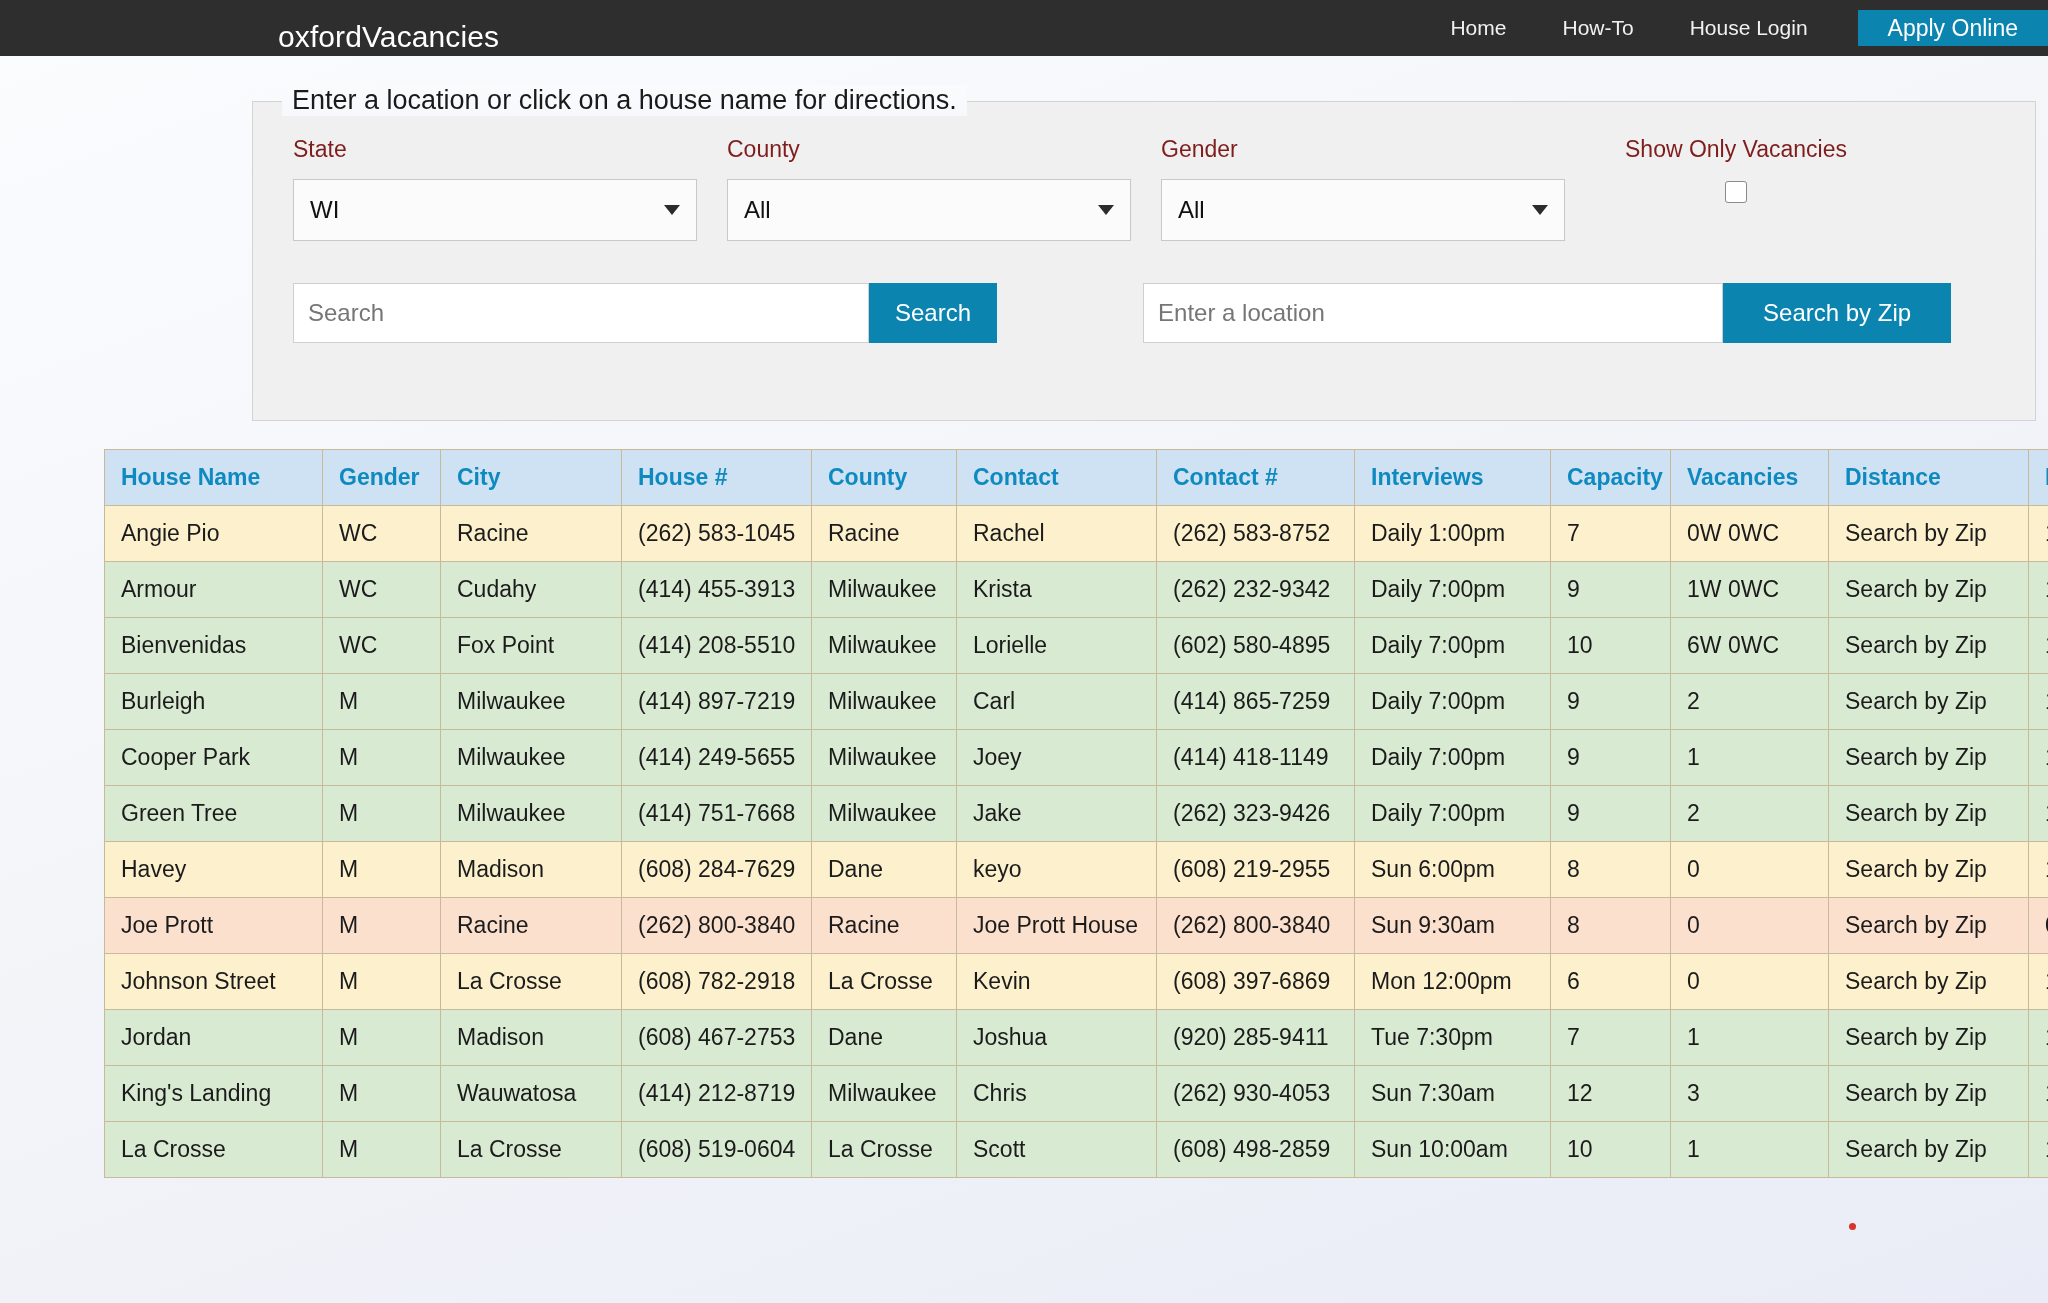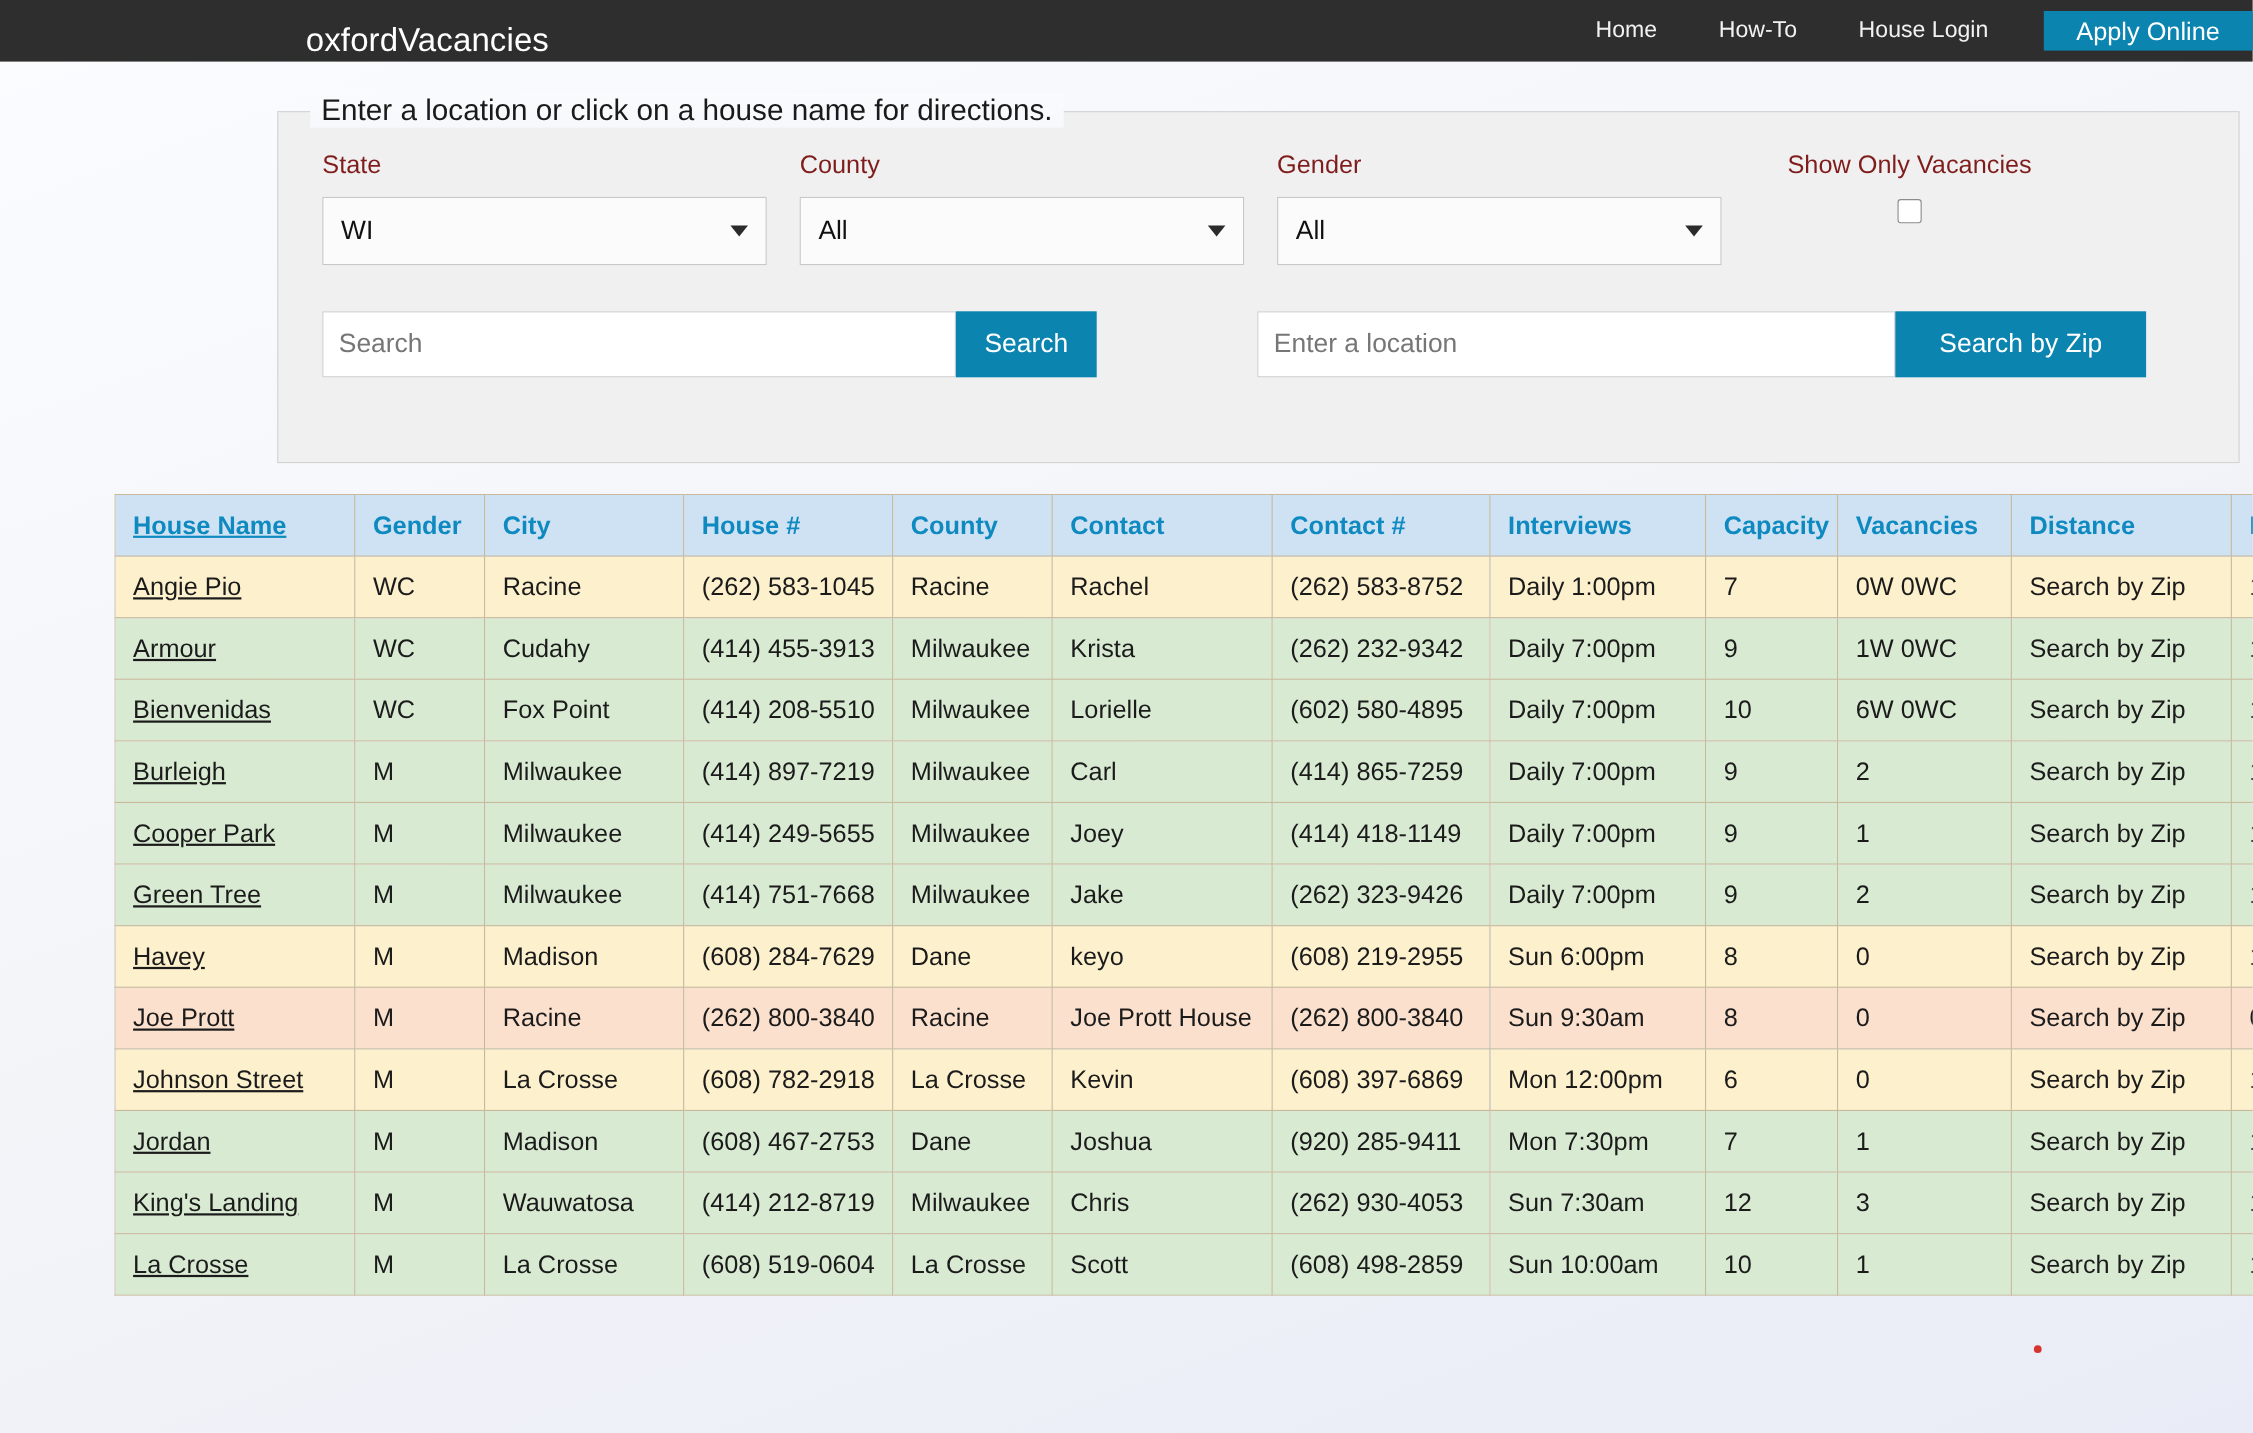--- a/index.html
+++ b/index.html
@@ -183,21 +183,21 @@
     color: #1b1b1b;
     white-space: nowrap;
     overflow: hidden;
   }
   tr.row-yellow td { background: #fdf0cd; }
   tr.row-green  td { background: #d9ead3; }
   tr.row-peach  td { background: #fbe0ce; }
   td.house-name { color: #1f9bd3; }
   td.dist { color: #a6a6a6; }
 
-  .c0 { width: 218px; text-decoration: underline; }
+  .c0 { width: 218px; }
   .c1 { width: 118px; }
   .c2 { width: 181px; }
   .c3 { width: 190px; }
   .c4 { width: 145px; }
   .c5 { width: 200px; }
   .c6 { width: 198px; }
   .c7 { width: 196px; }
   .c8 { width: 120px; }
   .c9 { width: 158px; }
   .c10 { width: 200px; }
@@ -422,21 +422,21 @@
           <td class="c11">11/08/2023</td>
         </tr>
         <tr class="row-green">
           <td class="house-name c0">Jordan</td>
           <td class="c1">M</td>
           <td class="c2">Madison</td>
           <td class="c3">(608) 467-2753</td>
           <td class="c4">Dane</td>
           <td class="c5">Joshua</td>
           <td class="c6">(920) 285-9411</td>
-          <td class="c7">Mon 7:30pm</td>
+          <td class="c7">Tue 7:30pm</td>
           <td class="c8">7</td>
           <td class="c9">1</td>
           <td class="dist c10">Search by Zip</td>
           <td class="c11">11/10/2023</td>
         </tr>
         <tr class="row-green">
           <td class="house-name c0">King's Landing</td>
           <td class="c1">M</td>
           <td class="c2">Wauwatosa</td>
           <td class="c3">(414) 212-8719</td>

